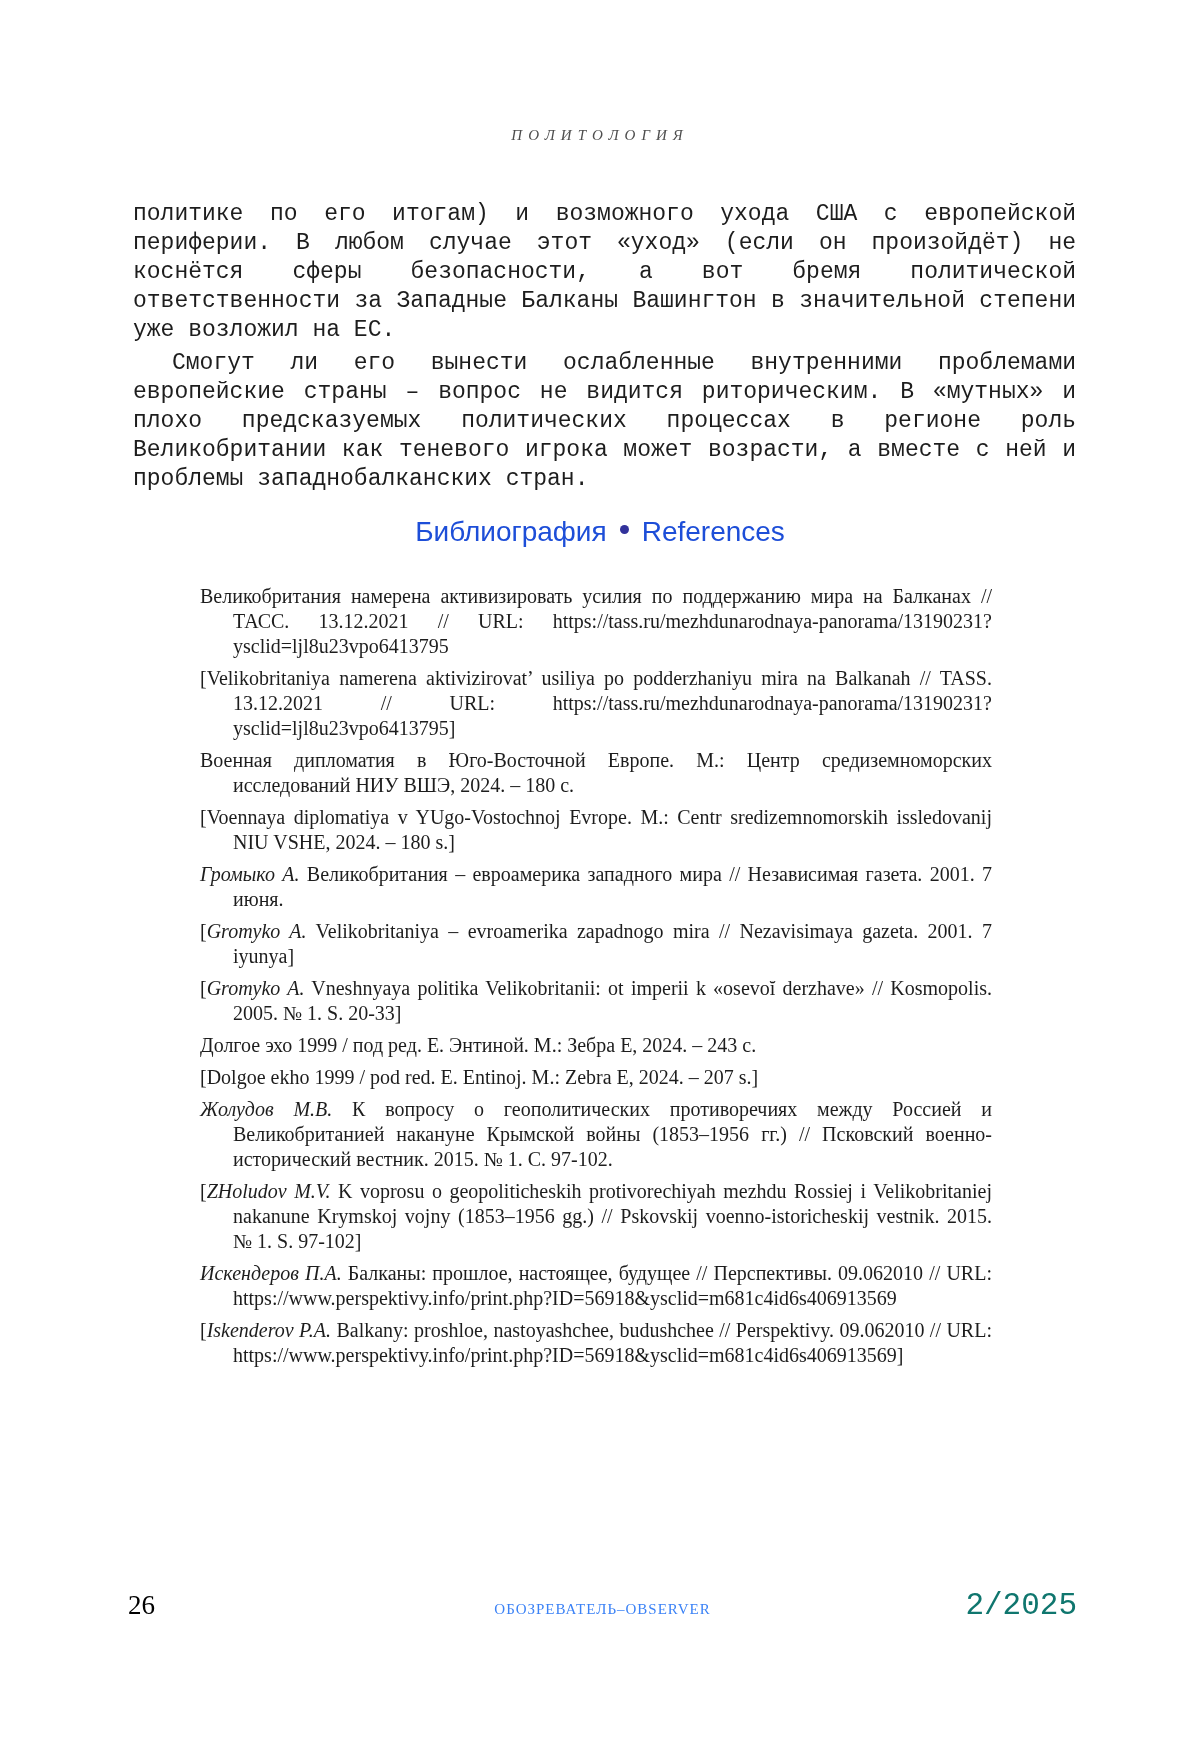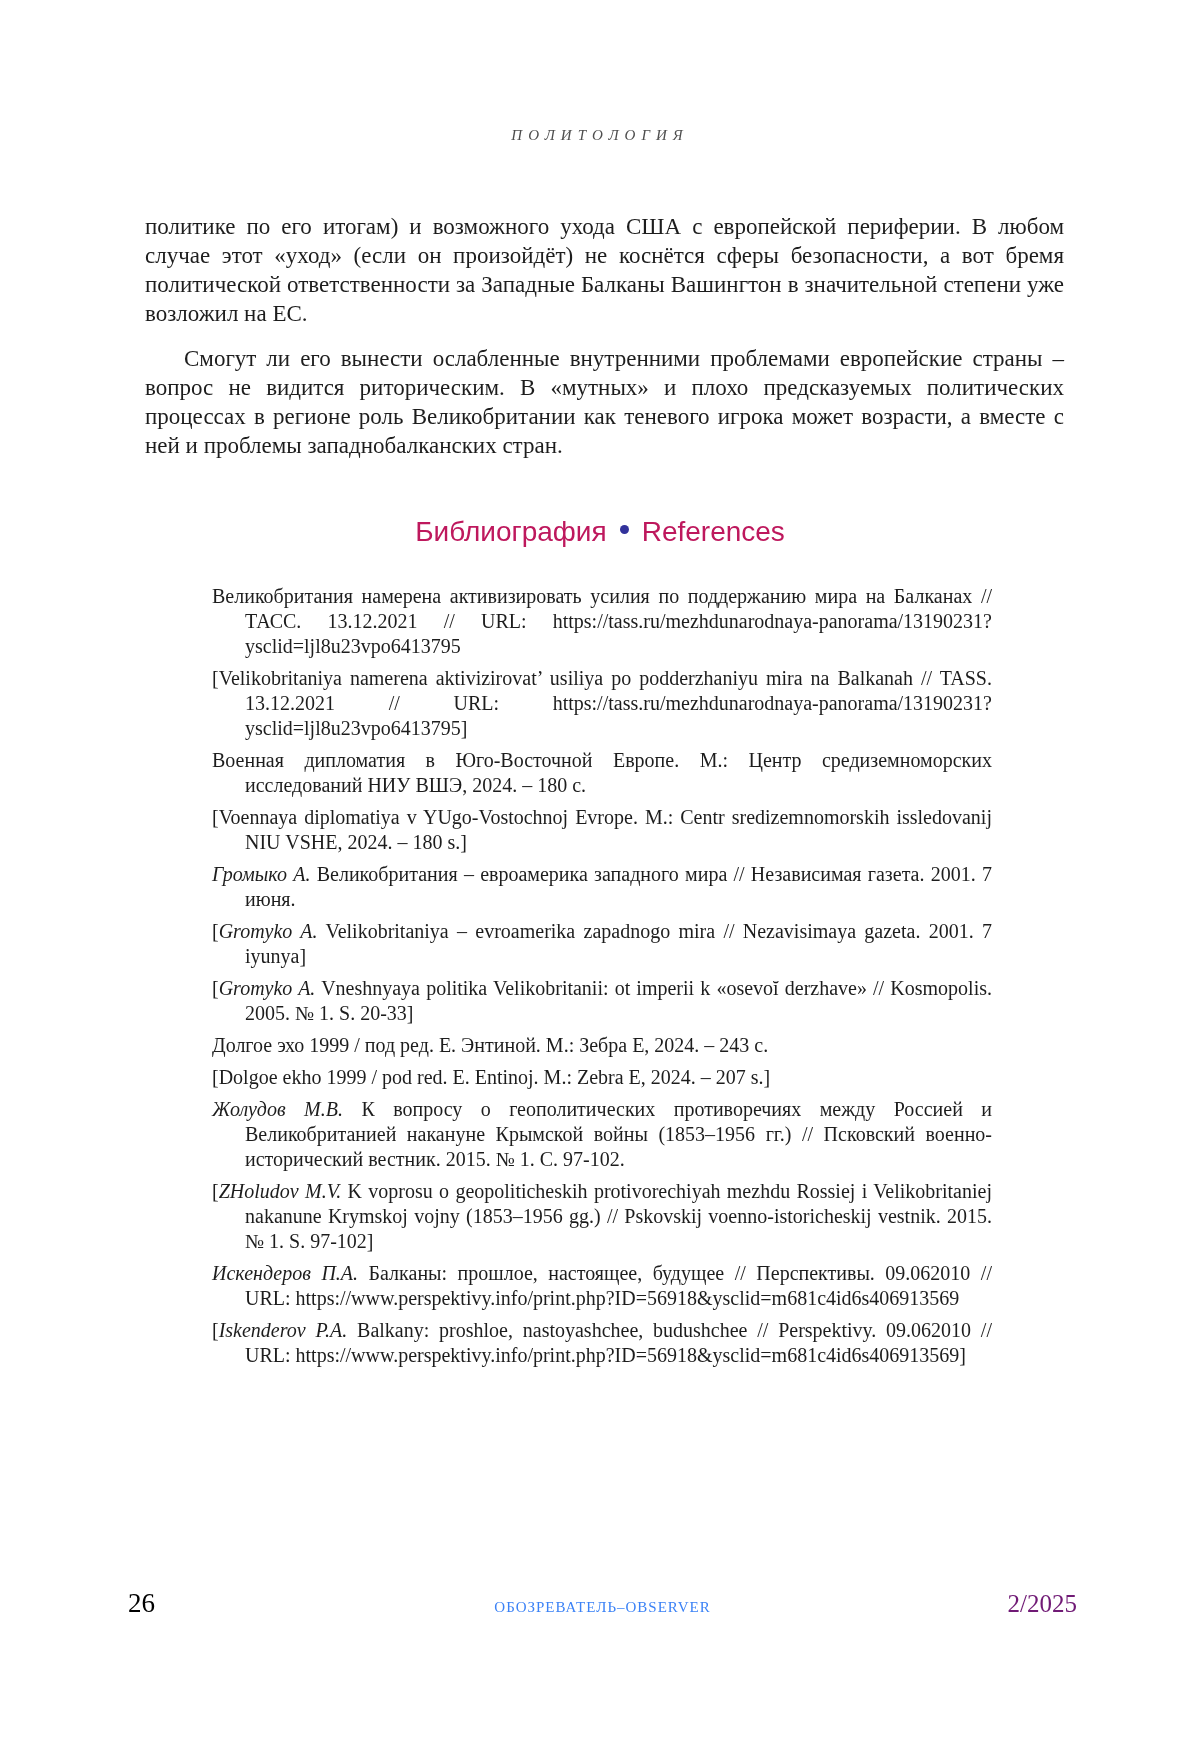--- a/index.html
+++ b/index.html
@@ -27,39 +27,40 @@
     color: #4e4e4e;
     font-style: italic;
   }
   .article {
     position: absolute;
     top: 196px;
     left: 129px;
     width: 951px;
   }
   .para {
-    margin: 16px;
+    margin: 4px;
     text-align: justify;
     font-size: 23px;
     line-height: 29px;
+    font-family: Liberation Mono, monospace;
   }
   .para.indent {
     text-indent: 39px;
   }
   .bib-heading {
     position: absolute;
     top: 516px;
     left: 0;
     right: 0;
     margin: 0;
     text-align: center;
     font-family: "Liberation Sans", "DejaVu Sans", sans-serif;
     font-weight: 400;
     font-size: 28px;
-    color: #be185d;
+    color: #1d4ed8;
   }
   .dot {
     display: inline-block;
     width: 9px;
     height: 9px;
     border-radius: 50%;
     background: #32329b;
     margin: 0 13px;
     vertical-align: middle;
     position: relative;
@@ -70,21 +71,21 @@
     top: 584px;
     left: 200px;
     width: 792px;
   }
   .bib-entry {
     text-align: justify;
     font-size: 20px;
     line-height: 25px;
     padding-left: 33px;
     text-indent: -33px;
-    margin: 0 0 7px 12px;
+    margin: 0 0 7px 0;
     overflow-wrap: anywhere;
   }
   .bib-entry em {
     font-style: italic;
   }
   .page-footer {
     position: absolute;
     top: 1588px;
     left: 128px;
     right: 123px;
@@ -98,22 +99,23 @@
     color: #000000;
   }
   .journal {
     justify-self: center;
     font-size: 15px;
     letter-spacing: 1px;
     color: #3b82f6;
   }
   .issue {
     justify-self: end;
-    font-size: 25px;
-    color: #701a75;
+    font-size: 31px;
+    color: #0f766e;
+    font-family: Liberation Mono, monospace;
   }
 </style>
 </head>
 <body>
 
 <div class="page">
 
   <div class="running-head">ПОЛИТОЛОГИЯ</div>
 
   <div class="article">

